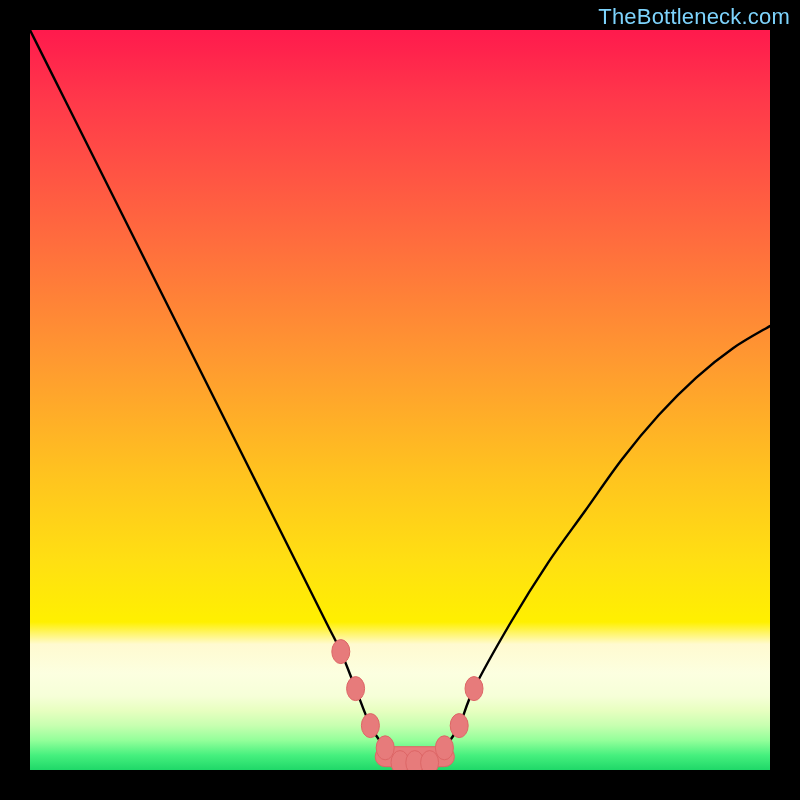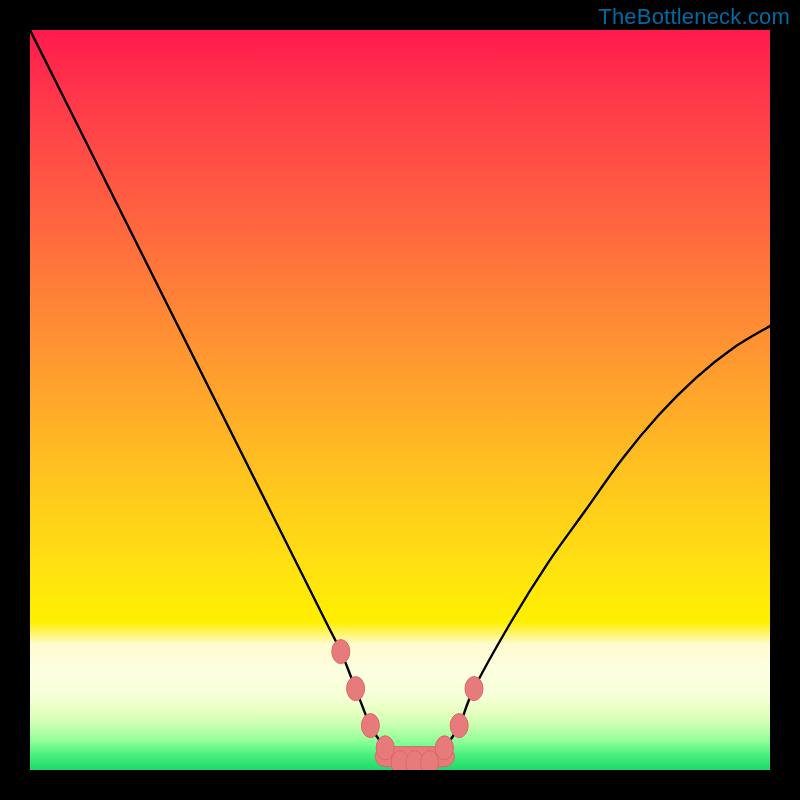--- a/index.html
+++ b/index.html
@@ -52,21 +52,21 @@
   .curve-svg {
     position: absolute;
     inset: 0;
     width: 740px;
     height: 740px;
   }
   .attribution {
     position: absolute;
     top: 4px;
     right: 10px;
-    color: #0369a1;
+    color: #7dd3fc;
     font-size: 22px;
     letter-spacing: 0.2px;
     user-select: none;
   }
 </style>
 </head>
 <body>
 
 <div class="stage">
 

